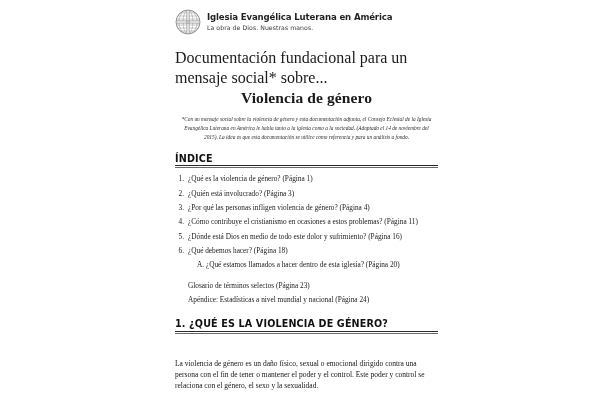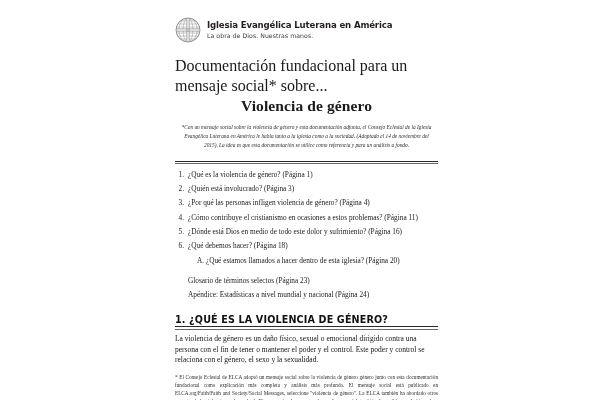--- a/index.html
+++ b/index.html
@@ -26,21 +26,21 @@
     left: 175px;
     top: 0;
     width: 263px;
   }
 
   
   .masthead {
     display: flex;
     align-items: center;
     gap: 6px;
-    padding-top: 14px;
+    padding-top: 6px;
     height: 32px;
   }
   .logo-mark {
     width: 26px;
     height: 26px;
     flex: 0 0 26px;
   }
   .brand-block {
     display: flex;
     flex-direction: column;
@@ -134,21 +134,21 @@
   }
   .toc-plain {
     margin: 0 0 4.2px 13px;
     font-size: 7.3px;
     line-height: 1.33;
   }
   .toc-plain.first { margin-top: 11px; }
 
   
   .body-para {
-    margin-top: 4px;
+    margin-top: 25px;
     font-size: 7.5px;
     line-height: 1.42;
     color: #141414;
   }
 
   
   .footnote {
     margin-top: 8px;
     font-size: 5.2px;
     line-height: 1.53;
@@ -201,20 +201,21 @@
         <span class="brand-name">Iglesia Evangélica Luterana en América</span>
         <span class="brand-tagline">La obra de Dios. Nuestras manos.</span>
       </span>
     </div>
 
     <div class="doc-kicker">Documentación fundacional para un mensaje social* sobre...</div>
     <div class="doc-title">Violencia de género</div>
     <div class="abstract">*Con un mensaje social sobre la violencia de género y esta documentación adjunta, el Consejo Eclesial de la Iglesia Evangélica Luterana en América le habla tanto a la iglesia como a la sociedad. (Adoptado el 14 de noviembre del 2015). La idea es que esta documentación se utilice como referencia y para un análisis a fondo.</div>
 
     <div class="indice-wrap">
+      <div class="sec-head">ÍNDICE</div>
       <div class="rule-double"></div>
 
       <ul class="toc">
         <li class="toc-item">
           <span class="toc-num">1.</span>
           <span class="toc-text q">¿Qué es la violencia de género? (Página 1)</span>
         </li>
         <li class="toc-item">
           <span class="toc-num">2.</span>
           <span class="toc-text q">¿Quién está involucrado? (Página 3)</span>

